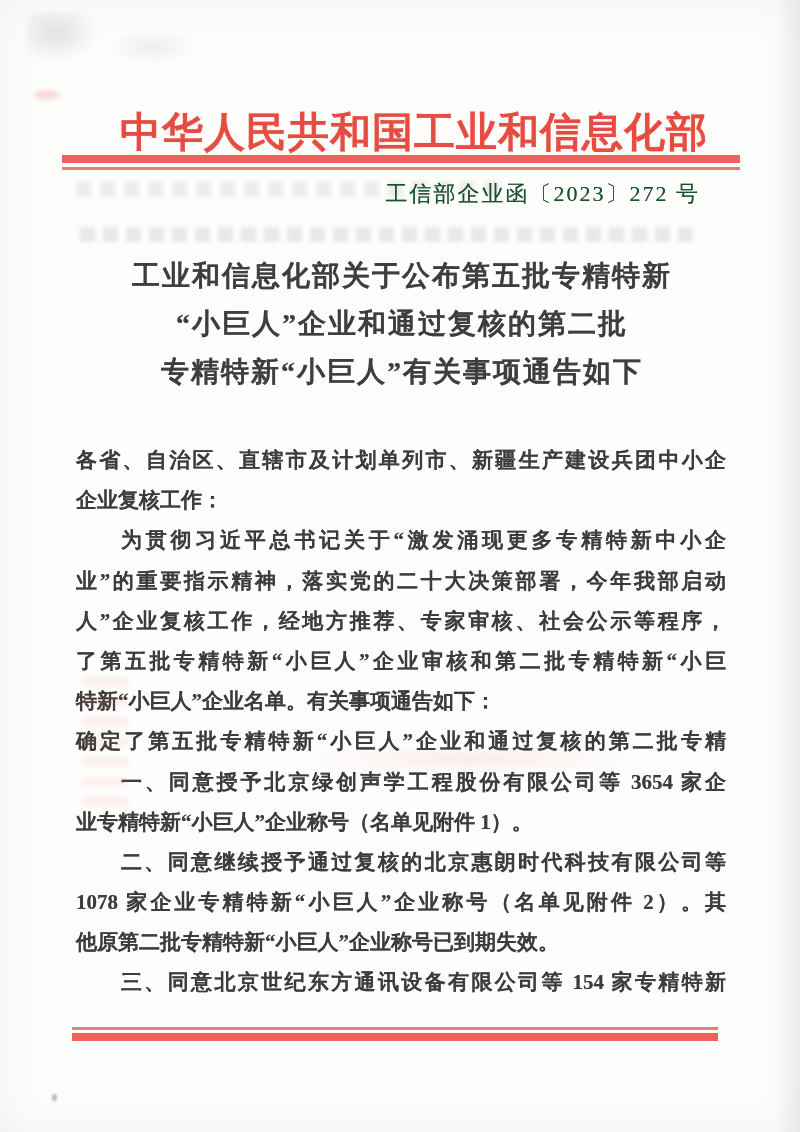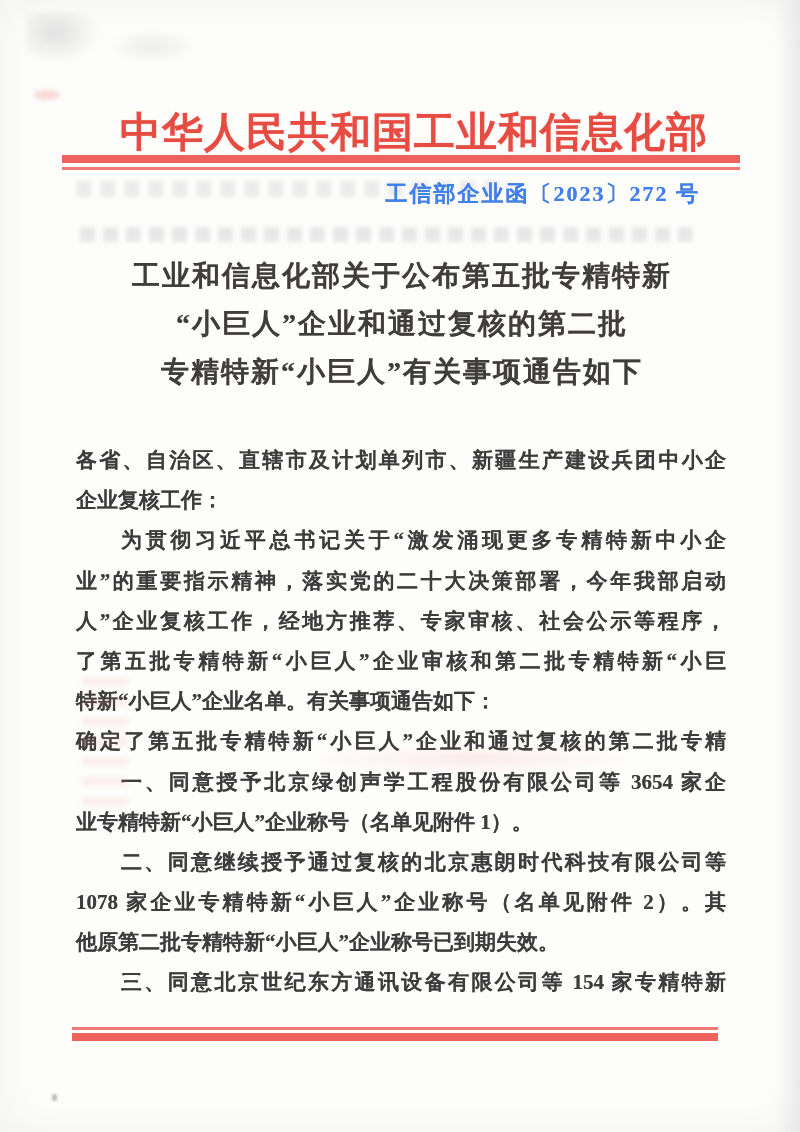--- a/index.html
+++ b/index.html
@@ -36,22 +36,22 @@
   .rule-top-thin  { left: 62px;  top: 167px;  width: 678px; height: 3px; background: #f07b76; }
   .rule-bot-thin  { left: 72px;  top: 1027px; width: 646px; height: 3px; background: #f07b76; }
   .rule-bot-thick { left: 72px;  top: 1033px; width: 646px; height: 8px; background: #ed625c; }
   
   .doc-number {
     position: absolute;
     top: 180px; right: 100px;
     font-size: 22px;
     line-height: 28px;
     letter-spacing: 2px;
-    font-weight: 700;
-    color: #3b82f6;
+    font-weight: 400;
+    color: #14532d;
     text-shadow: 0 0 0.5px rgba(62,62,62,0.7);
   }
   
   .title {
     position: absolute;
     top: 252px; left: 2px; width: 100%;
     text-align: center;
     font-size: 28px;
     line-height: 48px;
     letter-spacing: 2px;

